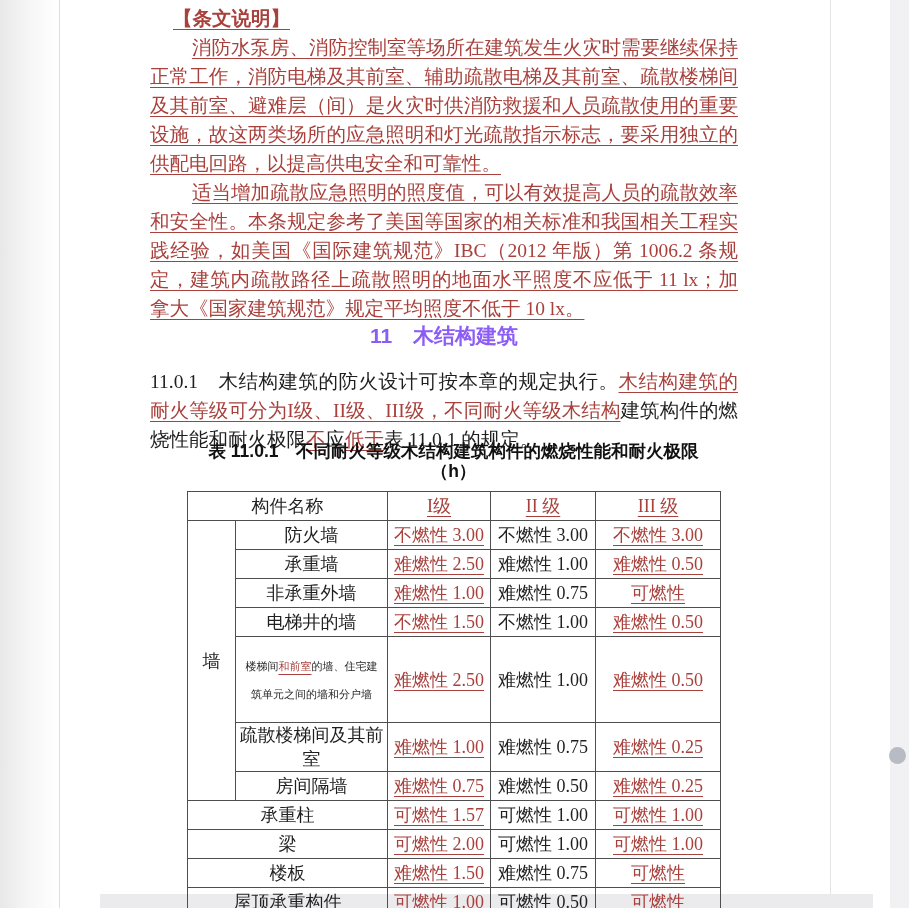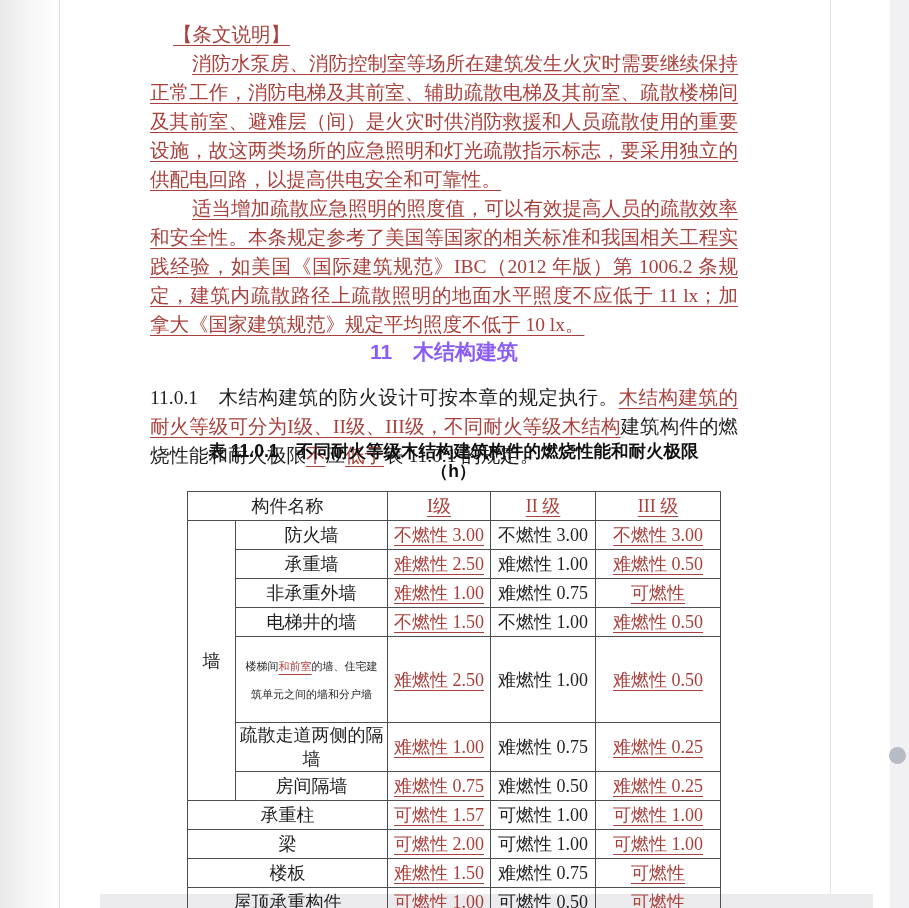--- a/index.html
+++ b/index.html
@@ -38,22 +38,21 @@
     position:absolute;left:100px;top:894px;width:773px;height:14px;
     background:#ebebee;
   }
   
   .content{
     position:absolute;left:150px;top:4px;width:588px;
     font-size:19.5px;line-height:29px;
   }
   .note-heading{
     margin-left:23px;
-    font-weight:normal;
-    margin-top:16px;
+    font-weight:bold;
   }
   .ru{
     color:var(--red);
     text-decoration:underline;
     text-decoration-color:var(--red);
     text-decoration-thickness:1px;
     text-underline-offset:4px;
   }
   p.body{
     text-align:justify;
@@ -181,21 +180,21 @@
       </tr>
 
       <tr class="tall">
         <td class="name-cell-multiline"><span>楼梯间</span><span class="ru">和前室</span><span>的墙、住宅建筑单元之间的墙和分户墙</span></td>
         <td><span class="ru">难燃性 2.50</span></td>
         <td>难燃性 1.00</td>
         <td><span class="ru">难燃性 0.50</span></td>
       </tr>
 
       <tr class="r">
-        <td>疏散走道两侧的隔墙</td>
+        <td>疏散楼梯间及其前室</td>
         <td><span class="ru">难燃性 1.00</span></td>
         <td>难燃性 0.75</td>
         <td><span class="ru">难燃性 0.25</span></td>
       </tr>
 
       <tr class="r">
         <td>房间隔墙</td>
         <td><span class="ru">难燃性 0.75</span></td>
         <td>难燃性 0.50</td>
         <td><span class="ru">难燃性 0.25</span></td>

